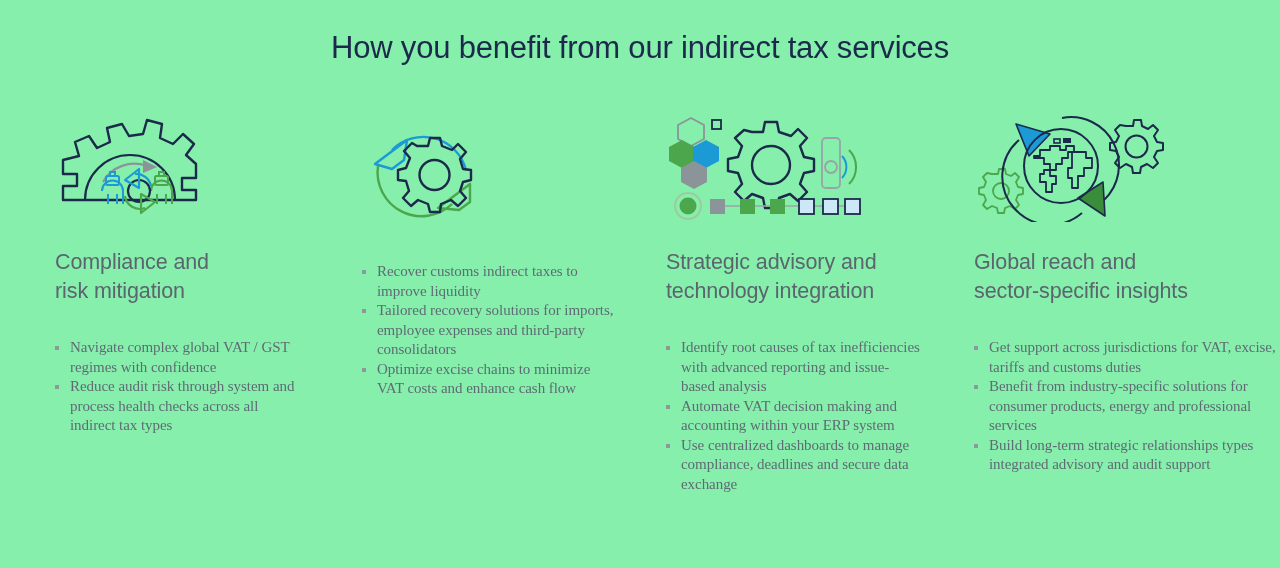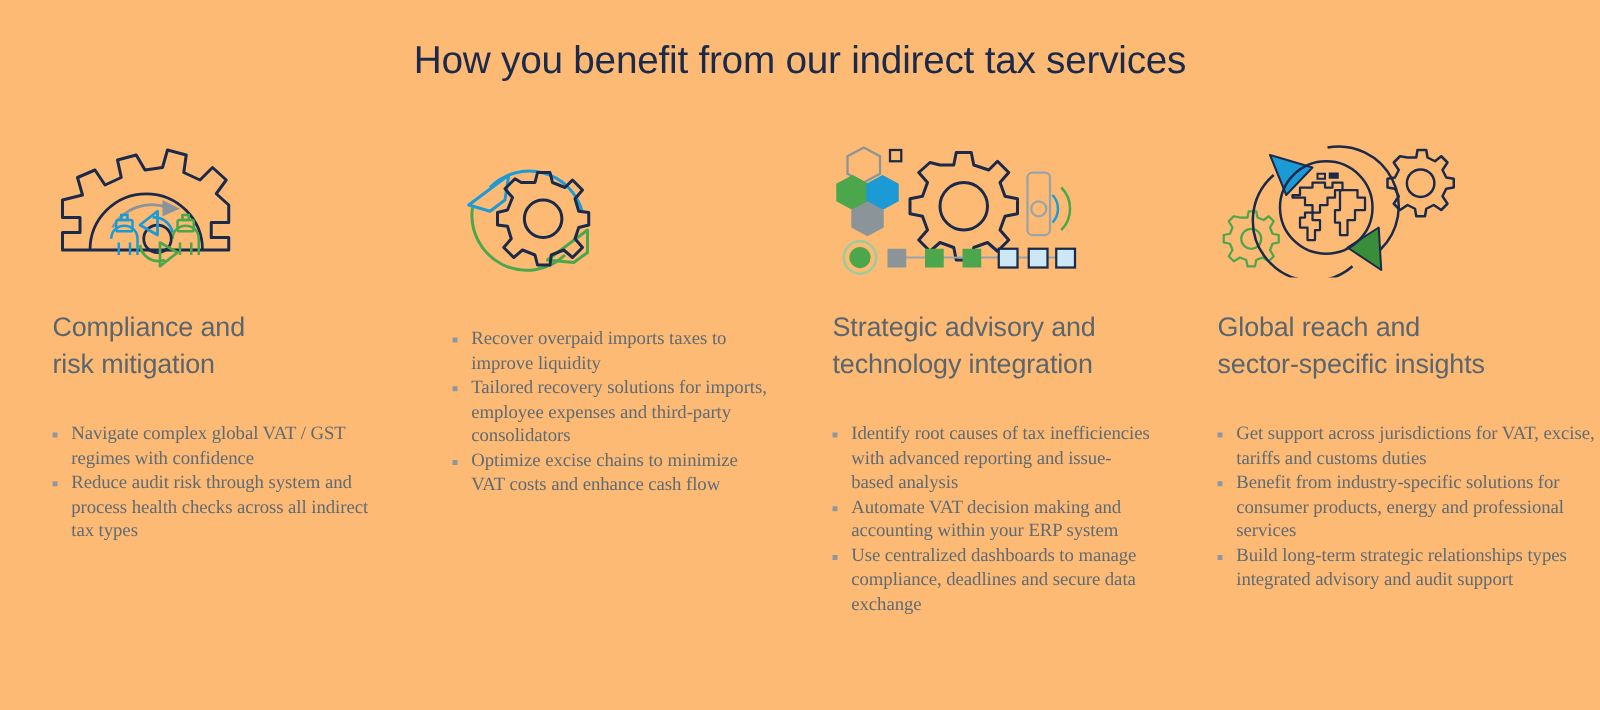--- a/index.html
+++ b/index.html
@@ -11,21 +11,21 @@
     height: 568px;
     background: #cce8f7;
     font-family: "Liberation Sans", sans-serif;
     overflow: hidden;
     position: relative;
   }
   .page {
     position: relative;
     width: 1280px;
     height: 568px;
-    background: #fdba74;
+    background: #86efac;
   }
 
   
   .title {
     position: absolute;
     top: 30px;
     left: 0;
     width: 1280px;
     text-align: center;
     font-size: 31px;
@@ -43,21 +43,21 @@
     width: 1280px;
     height: 440px;
     display: flex;
     flex-direction: row;
     align-items: flex-start;
   }
   .col {
     position: relative;
     box-sizing: border-box;
   }
-  .col-0 { width: 307px; padding-left: 42px; }
+  .col-0 { width: 307px; padding-left: 55px; }
   .col-1 { width: 307px; padding-left: 55px; }
   .col-2 { width: 308px; padding-left: 52px; }
   .col-3 { width: 358px; padding-left: 52px; }
 
   .icon-wrap {
     height: 118px;
     position: relative;
   }
   .icon-wrap svg { display: block; }
 
@@ -156,21 +156,21 @@
           <polygon points="108,72 76,96 97,98 108,90" fill="none" stroke="#4ca64c" stroke-width="2.4" stroke-linejoin="round"></polygon>
 
           <path d="M55 34 L66 34 L68 26 L78 26 L80 34 L90 38 L96 32 L104 40 L98 47
                    L101 57 L109 58 L109 68 L101 70 L98 79 L104 86 L96 94 L89 88
                    L79 92 L78 100 L68 100 L66 92 L56 88 L49 94 L41 86 L47 79
                    L44 69 L36 68 L36 58 L44 56 L48 46 L42 39 L50 31 Z" fill="none" stroke="#1b2a4a" stroke-width="2.4" stroke-linejoin="round"></path>
           <circle cx="72.5" cy="63" r="15" fill="none" stroke="#1b2a4a" stroke-width="2.4"></circle>
         </svg>
       </div>
       <ul class="bullets">
-        <li>Recover overpaid imports taxes to improve liquidity</li>
+        <li>Recover customs indirect taxes to improve liquidity</li>
         <li>Tailored recovery solutions for imports, employee expenses and third-party consolidators</li>
         <li>Optimize excise chains to minimize VAT costs and enhance cash flow</li>
       </ul>
     </div>
 
     <div class="col col-2">
       <div class="icon-wrap">
         <svg width="200" height="110" viewBox="0 0 200 110">
 
           <polygon points="25,6 38,13 38,27 25,34 12,27 12,13" fill="none" stroke="#8b9499" stroke-width="1.8"></polygon>

